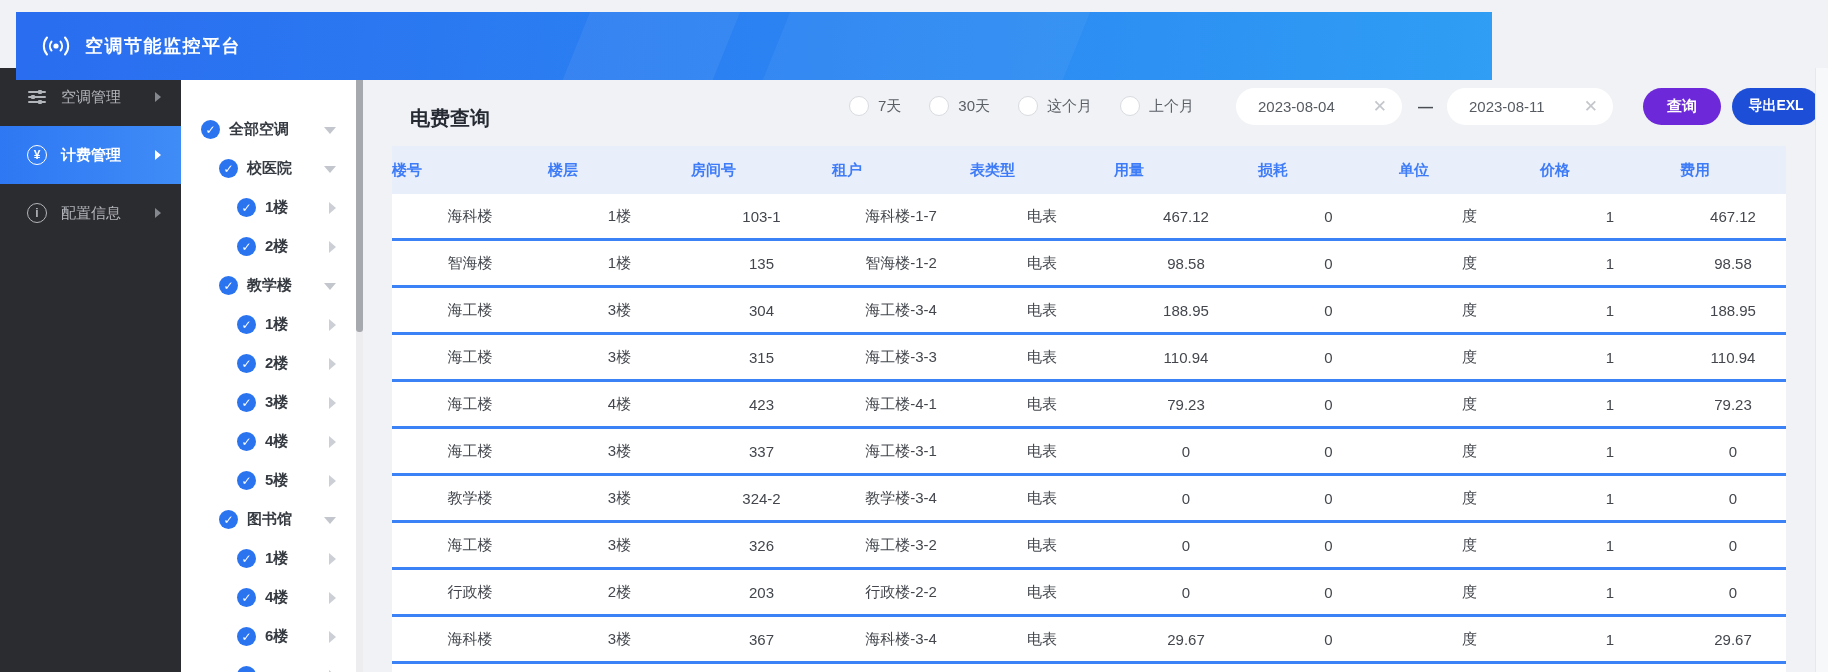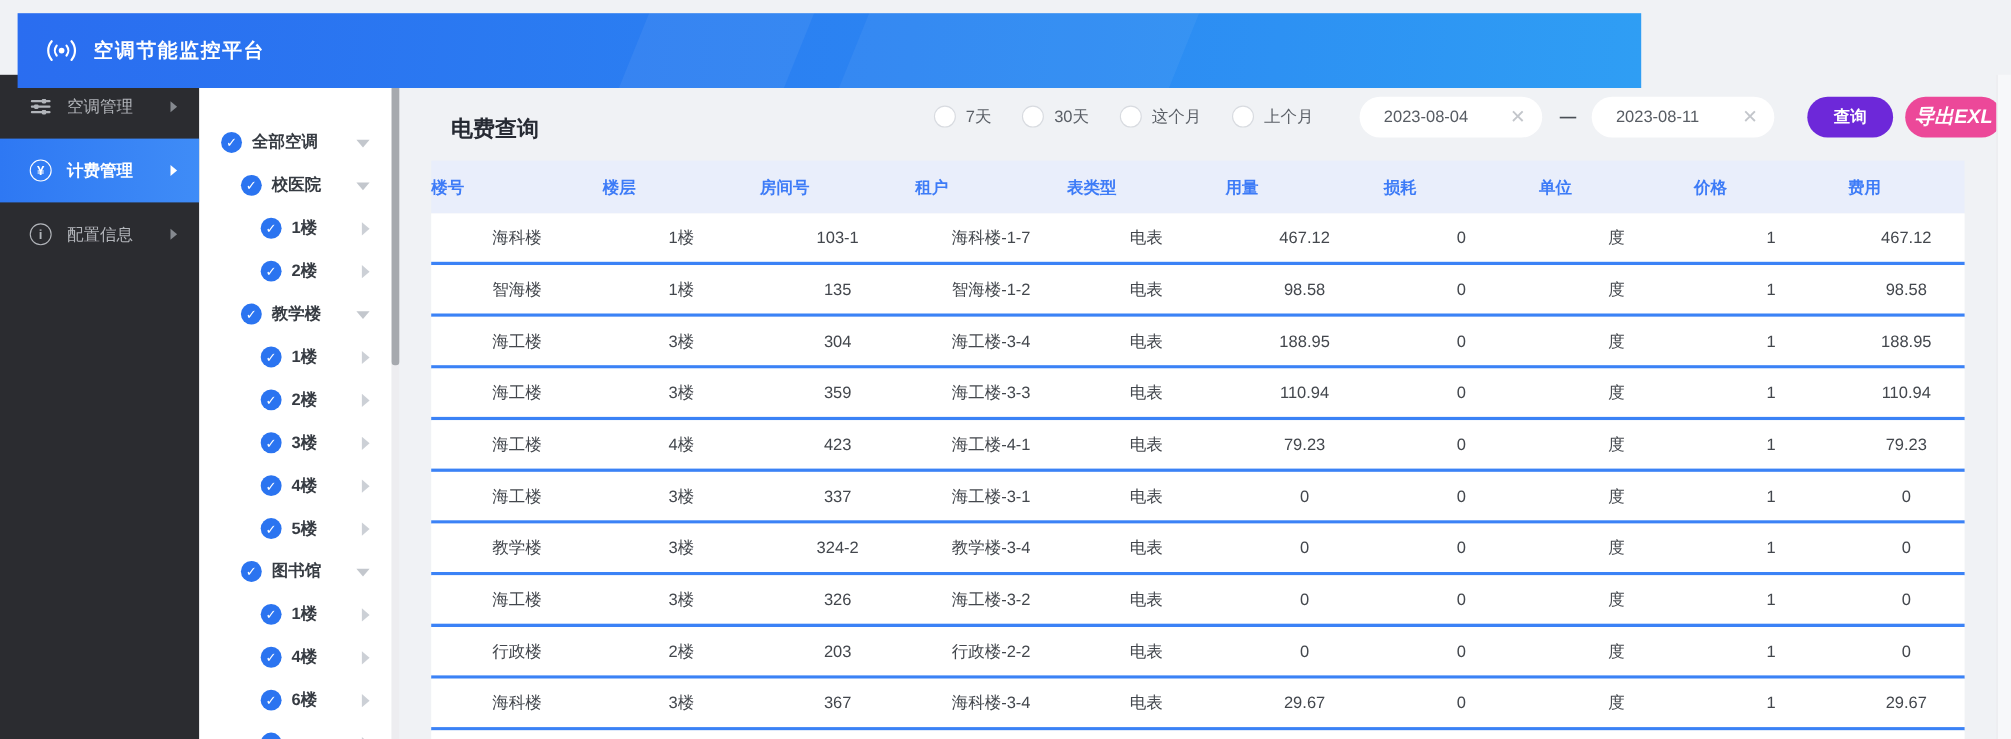--- a/index.html
+++ b/index.html
@@ -56,21 +56,21 @@
   .filter-bar{position:absolute;top:19px;right:8px;height:38px;display:flex;align-items:center;}
   .radio-item{display:flex;align-items:center;margin-right:28px;cursor:pointer;}
   .radio-circle{width:20px;height:20px;border-radius:50%;background:#fff;border:1px solid #d8dbe0;margin-right:9px;box-sizing:border-box;}
   .radio-label{font-size:15px;color:#5a5f66;}
   .date-pill{width:166px;height:37px;background:#fff;border-radius:19px;display:flex;align-items:center;padding:0 15px 0 22px;box-sizing:border-box;margin-left:14px;}
   .date-text{font-size:15px;color:#575c63;flex:1;}
   .clear-icon{color:#c3c6cb;font-size:17px;line-height:1;cursor:pointer;}
   .range-dash{margin-left:16px;color:#4a4f56;font-weight:bold;font-size:15px;}
   .btn{height:37px;border-radius:19px;color:#fff;display:flex;align-items:center;justify-content:center;cursor:pointer;border:none;}
   .btn-query{width:78px;background:#6d28d9;margin-left:30px;font-size:15px;font-weight:bold;}
-  .btn-export{width:88px;background:#ec4899;margin-left:11px;font-size:18px;font-weight:bold;font-style:italic;}
+  .btn-export{width:88px;background:#1d4ed8;margin-left:11px;font-size:14px;font-weight:bold;}
   
   .table{position:absolute;left:29px;top:78px;right:42px;}
   .thead,.trow{display:grid;grid-template-columns:156px 143px 141px 138px 144px 144px 141px 141px 140px 1fr;align-items:center;}
   .thead{height:48px;background:#e9eefb;}
   .th{text-align:left;color:#3d7bf7;font-weight:bold;font-size:15px;}
   .trow{height:47px;background:#fff;border-bottom:3px solid #3b82f6;box-sizing:border-box;}
   .td{text-align:center;font-size:15px;color:#43474d;}
   .partial-row{height:8px;background:#fff;}
 </style>
 </head>
@@ -307,21 +307,21 @@
           <span class="td">电表</span>
           <span class="td">188.95</span>
           <span class="td">0</span>
           <span class="td">度</span>
           <span class="td">1</span>
           <span class="td">188.95</span>
         </div>
         <div class="trow">
           <span class="td">海工楼</span>
           <span class="td">3楼</span>
-          <span class="td">359</span>
+          <span class="td">315</span>
           <span class="td">海工楼-3-3</span>
           <span class="td">电表</span>
           <span class="td">110.94</span>
           <span class="td">0</span>
           <span class="td">度</span>
           <span class="td">1</span>
           <span class="td">110.94</span>
         </div>
         <div class="trow">
           <span class="td">海工楼</span>

